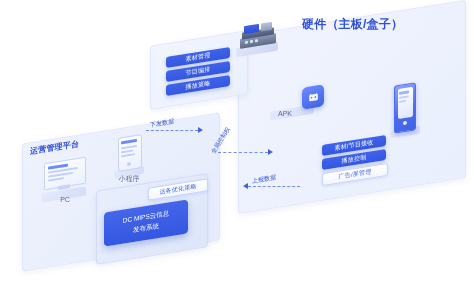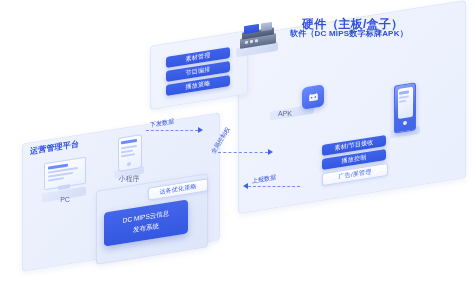--- a/index.html
+++ b/index.html
@@ -153,21 +153,20 @@
   <div class="plane" style="left:238px; top:18px; width:226px; height:176px; transform:skewY(-9deg) ; background:linear-gradient(135deg,#f1f4fe 0%,#e9effd 100%);"></div>
 
   <div class="plane" style="left:22px; top:128px; width:196px; height:126px; background:linear-gradient(135deg,#eef2fd 0%,#e6ecfc 100%);"></div>
 
   <div class="plane" style="left:150px; top:38px; width:96px; height:62px; background:linear-gradient(135deg,#f2f5fe 0%,#eaf0fd 100%);"></div>
 
   <div class="plane" style="left:96px; top:182px; width:110px; height:72px; background:linear-gradient(135deg,#e8eefc 0%,#dde6fa 100%); border-color:#d2dcf7;"></div>
 
   <div class="group-label" style="left:302px; top:16px; font-size:12px;">硬件（主板/盒子）</div>
 
-  <div class="group-label" style="left:290px; top:28px; font-size:8px;">软件（DC MIPS数字标牌APK）</div>
 
   <div class="group-label" style="left:30px; top:142px; font-size:8px; transform:skewY(-9deg);">运营管理平台</div>
 
   <div class="chip" style="left:166px; top:52px; width:64px; height:11px;">素材管理</div>
 
   <div class="chip" style="left:166px; top:66px; width:64px; height:11px;">节目编排</div>
 
   <div class="chip" style="left:166px; top:80px; width:64px; height:11px;">播放策略</div>
 
   <div class="pedestal" style="left:236px; top:45px; width:42px; height:9px; background:linear-gradient(135deg,#dfe6f8,#ccd6f2);"></div>

